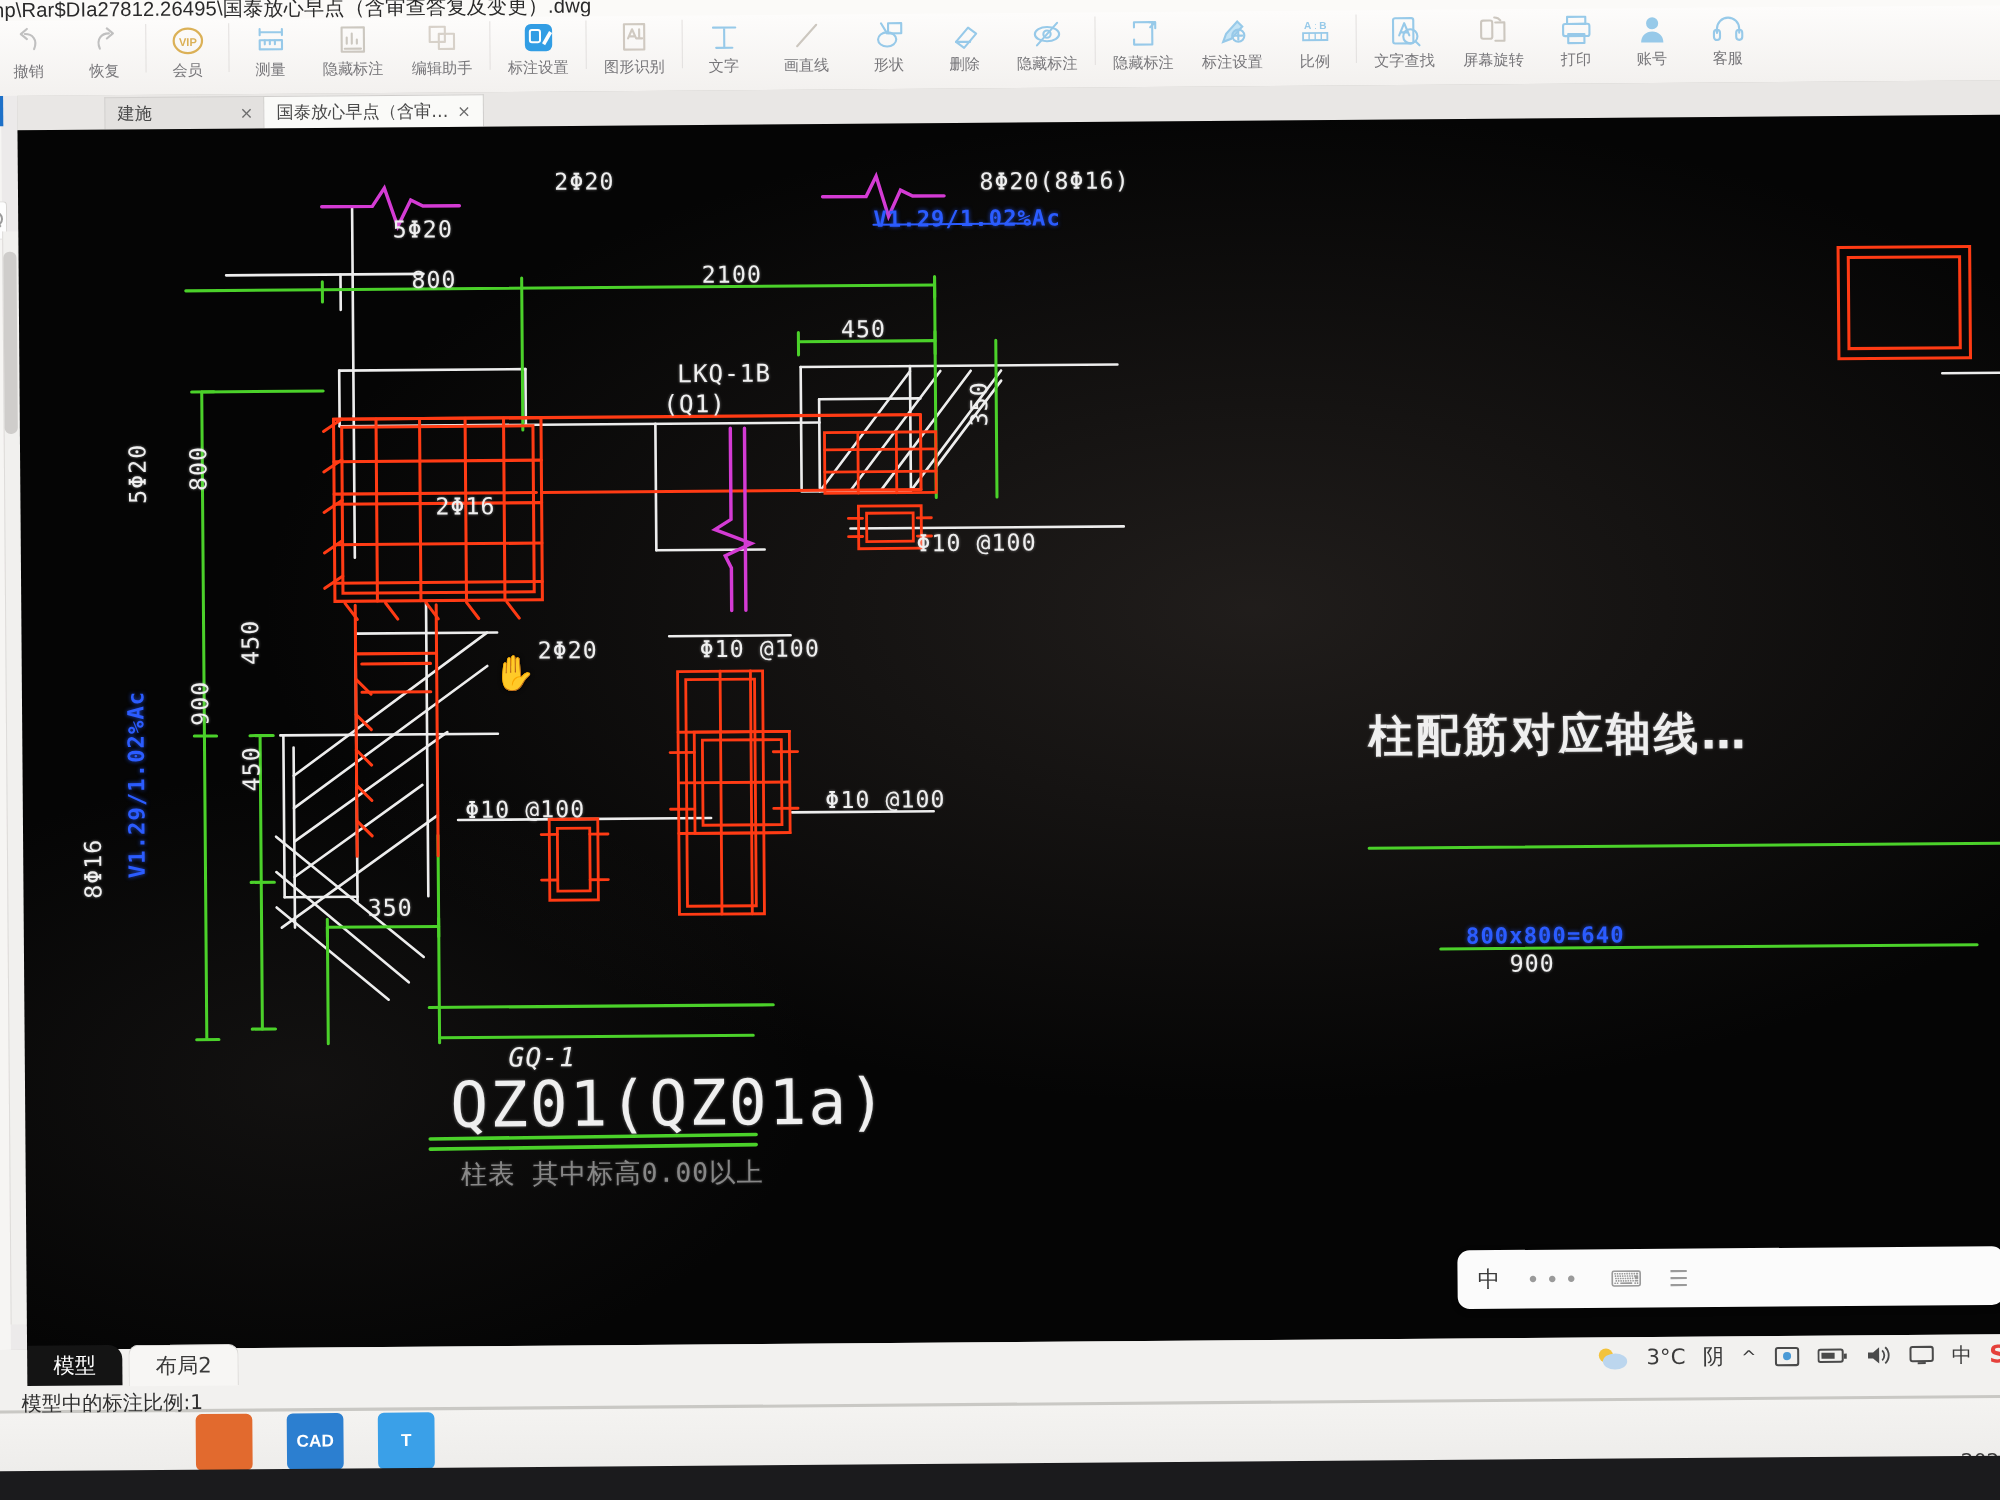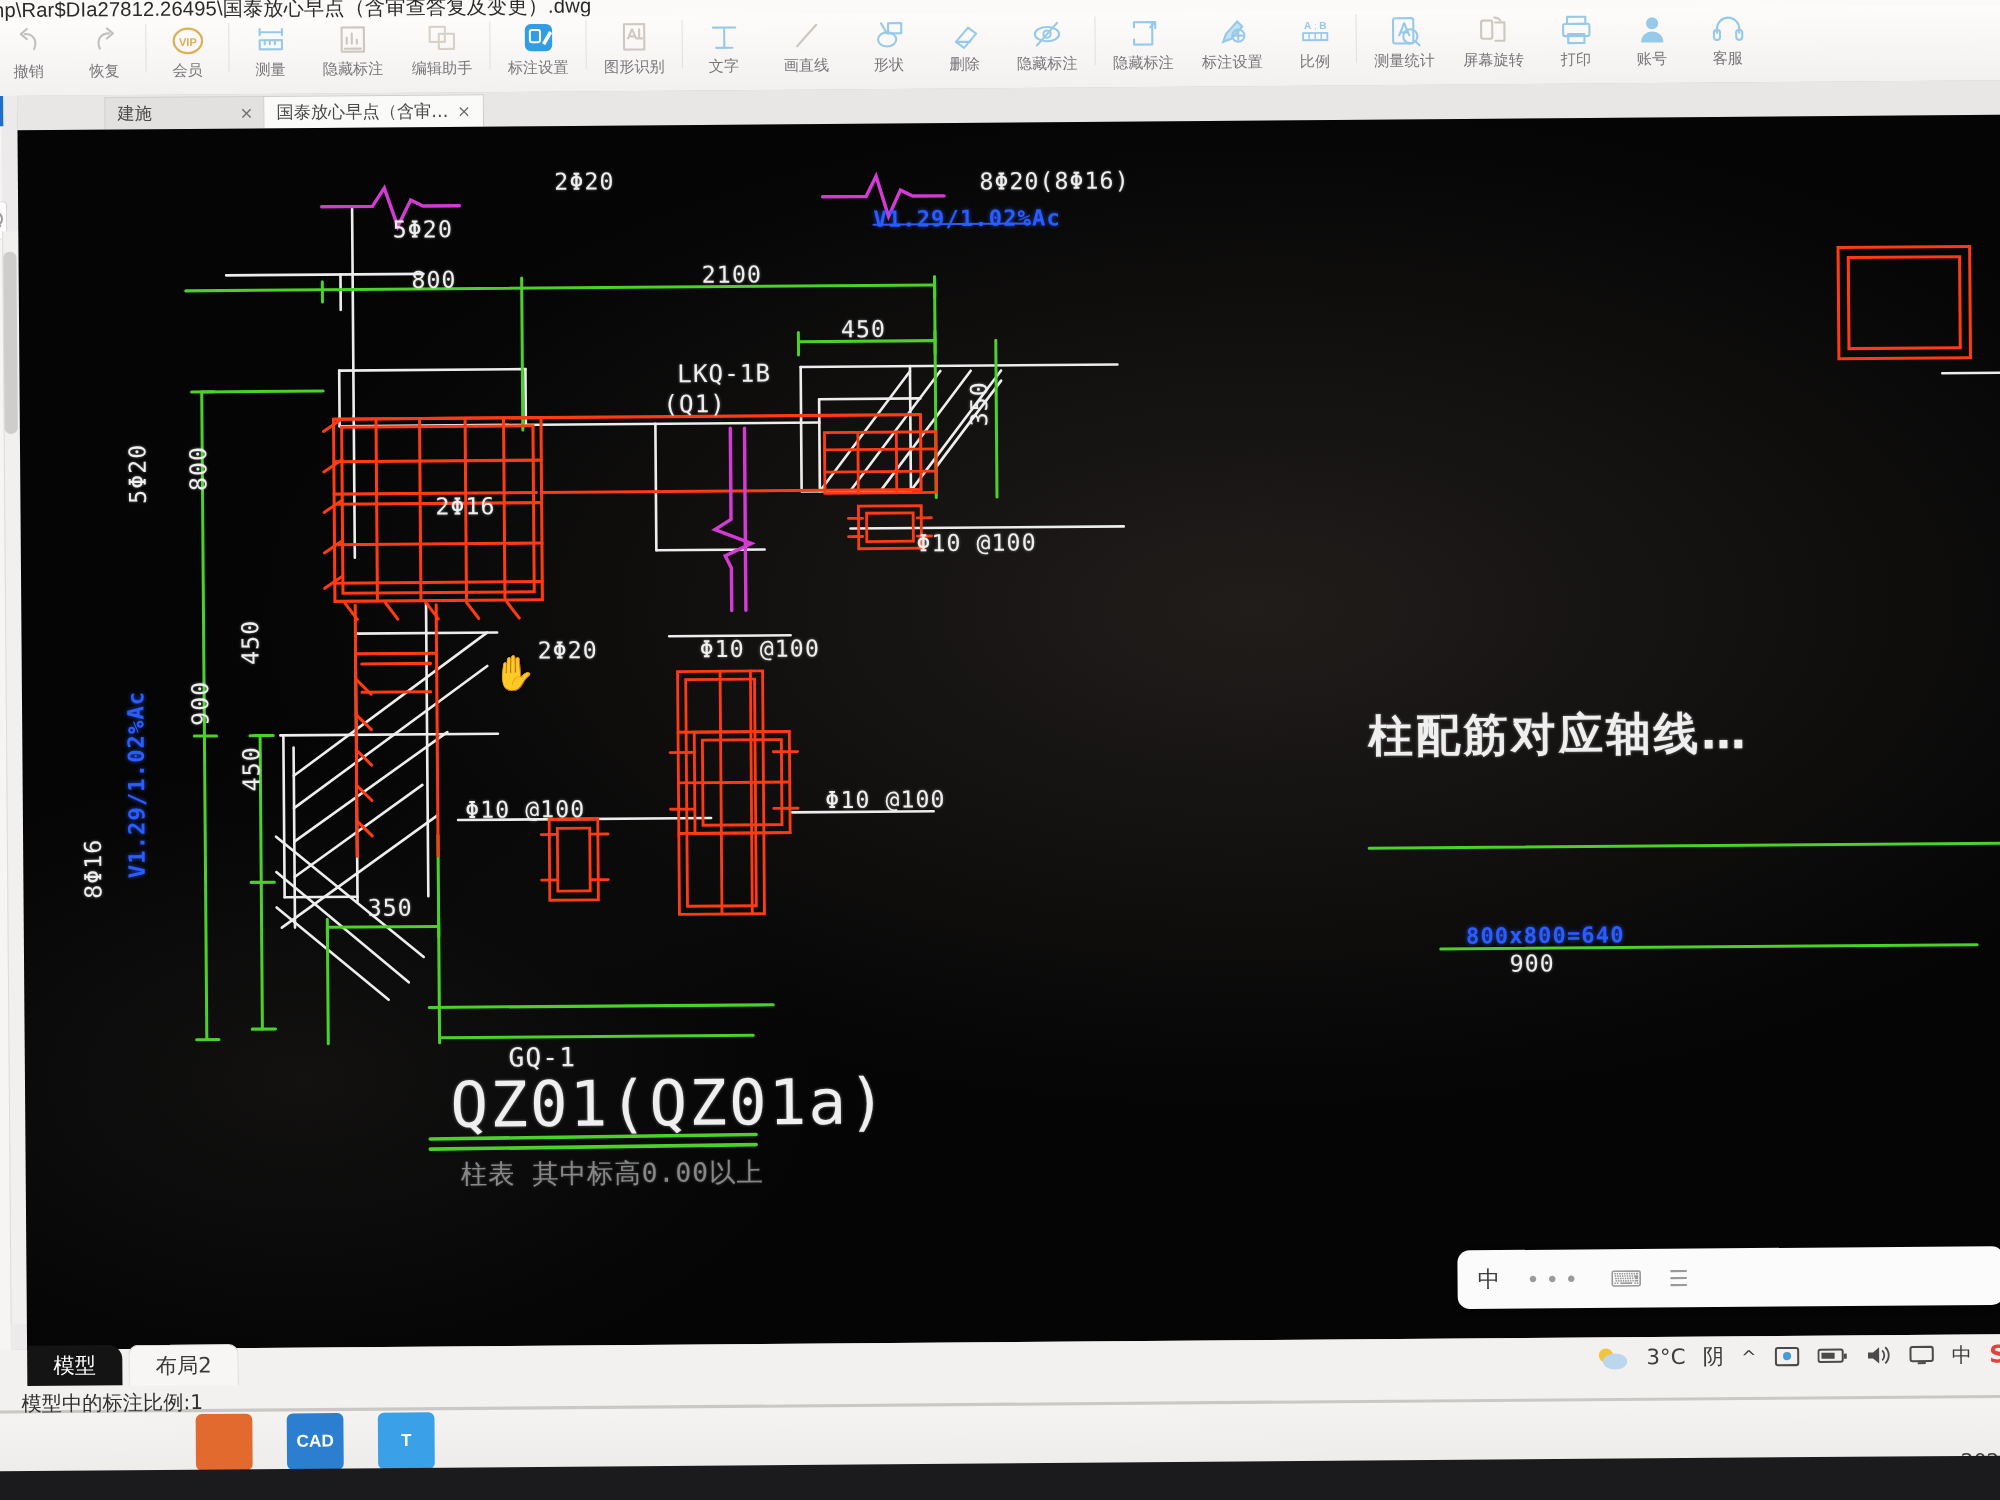--- a/index.html
+++ b/index.html
@@ -275,21 +275,21 @@
           <div class="tb-sep"></div>
           <div class="tb-item wide">
             <span class="tb-ico">
               <svg width="38" height="34" viewBox="0 0 38 34" fill="none" stroke="#8fc6e8" stroke-width="2.1" stroke-linecap="round" stroke-linejoin="round">
                 <rect x="8" y="4" width="20" height="25" rx="2"></rect>
                 <path d="M14 21l5-12 5 12M16 18h6"></path>
                 <circle cx="25" cy="22" r="7"></circle>
                 <path d="M30 27l4 4"></path>
               </svg>
             </span>
-            <span class="tb-lbl">测量统计</span>
+            <span class="tb-lbl">文字查找</span>
           </div>
           <div class="tb-item wide">
             <span class="tb-ico">
               <svg width="38" height="34" viewBox="0 0 38 34" fill="none" stroke="#c9c3bb" stroke-width="2.1" stroke-linecap="round" stroke-linejoin="round">
                 <rect x="7" y="7" width="11" height="18" rx="2"></rect>
                 <path d="M21 9h9v18h-9"></path>
                 <path d="M20 4a7 7 0 016 3"></path>
               </svg>
             </span>
             <span class="tb-lbl">屏幕旋转</span>
@@ -559,21 +559,21 @@
           <div class="cadtext w" style="left: 437px; top: 662px; font-size: 23px;">Φ10 @100</div>
           <div class="cadtext w" style="left: 793px; top: 655px; font-size: 23px;">Φ10 @100</div>
           <div class="cadtext w" style="left: 340px; top: 758px; font-size: 23px;">350</div>
           <div class="cadtext w rot90" style="left: 56px; top: 760px; font-size: 23px;">8Φ16</div>
           <div class="cadtext b rot90" style="left: 100px; top: 740px; font-size: 22px;">V1.29/1.02%Ac</div>
           <div class="cadtext b" style="left: 1425px; top: 795px; font-size: 22px;">800x800=640</div>
           <div class="cadtext w" style="left: 1468px; top: 822px; font-size: 23px;">900</div>
         </div>
 
     <div class="cadtext w" style="left:420px;top:930px;font-size:62px;letter-spacing:2px;">QZ01(QZ01a)</div>
-    <div class="cadtext w" style="left:478px;top:905px;font-size:26px;">GQ-1</div>
+    <div class="cadtext w" style="left:478px;top:905px;font-size:26px;font-style:italic;">GQ-1</div>
     <div class="cadtext w" style="left:430px;top:1018px;font-size:26px;opacity:.55;">柱表 其中标高0.00以上</div>
     <div class="cadtext w" style="left:1330px;top:580px;font-size:44px;letter-spacing:3px;
          font-family:'DejaVu Sans','Liberation Sans',sans-serif;font-weight:bold;">柱配筋对应轴线…</div>
 
     <div class="hand">✋</div>
   </div>
 
   <div class="bottombar"></div>
   <div class="layouttabs">
     <div class="ltab on">

